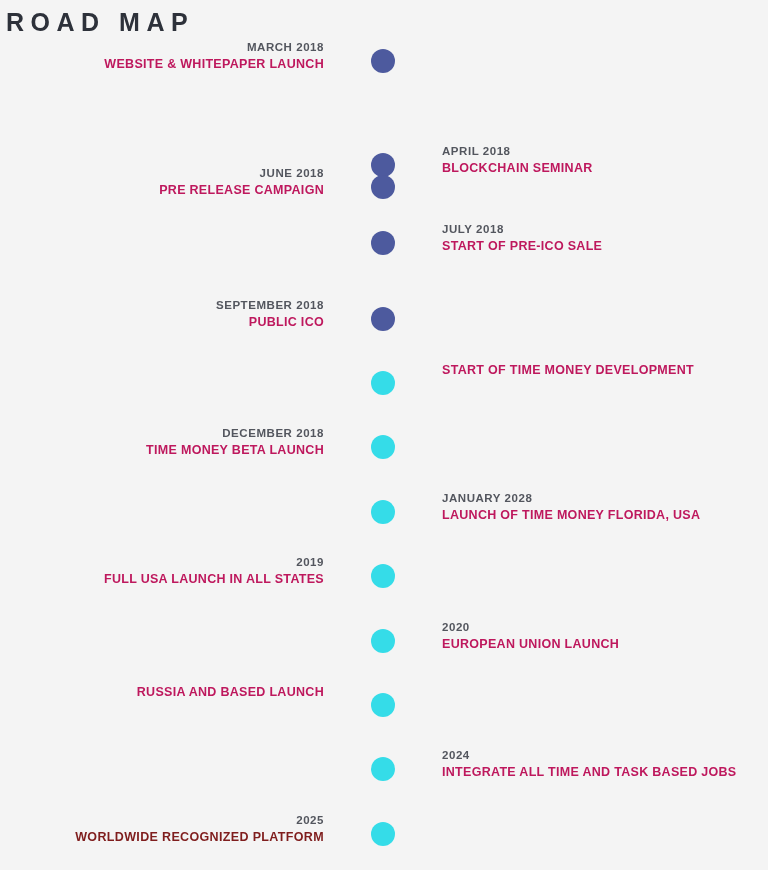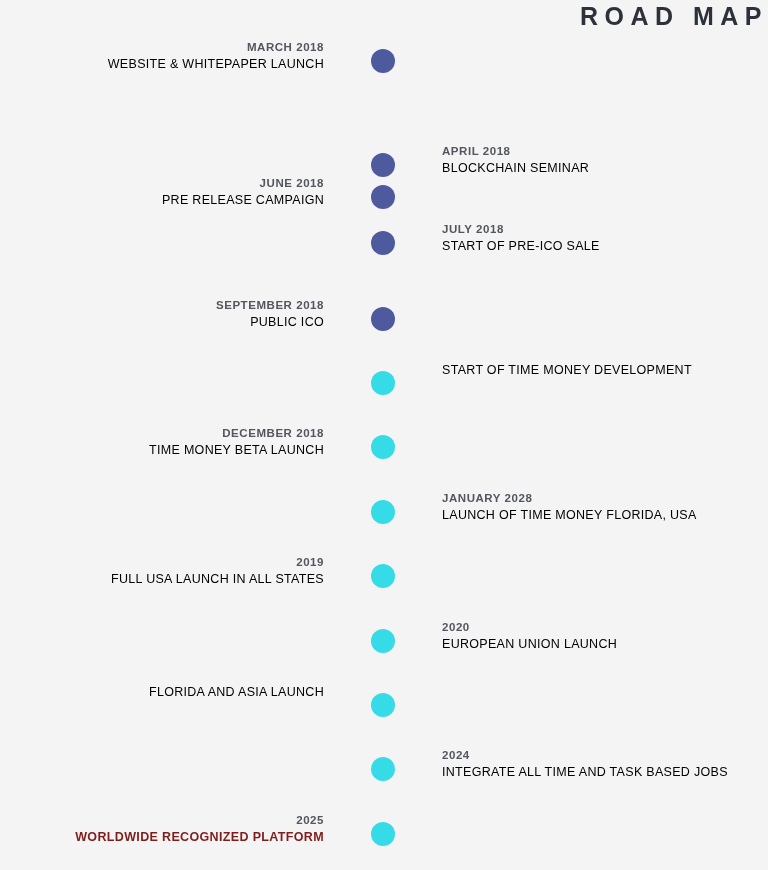--- a/index.html
+++ b/index.html
@@ -19,27 +19,27 @@
     width: 768px;
     height: 870px;
     background: #f4f4f4;
   }
 
   .page-title {
     position: absolute;
     top: 0;
     left: 0;
     width: 768px;
-    text-align: right;
+    text-align: left;
     font-size: 25px;
     font-weight: bold;
     letter-spacing: 6.5px;
     color: #2d313a;
     line-height: 28px;
-    padding-top: 2px;
+    padding-top: 8px;
     text-indent: 6px;
   }
 
   .timeline {
     position: absolute;
     top: 0;
     left: 0;
     width: 768px;
     height: 870px;
   }
@@ -85,23 +85,23 @@
     font-size: 11.5px;
     font-weight: bold;
     letter-spacing: 0.55px;
     color: #53565e;
     line-height: 16px;
     white-space: nowrap;
   }
 
   .m-desc {
     font-size: 12.5px;
-    font-weight: normal;
+    font-weight: bold;
     letter-spacing: 0.3px;
-    color: #000000;
+    color: #be185d;
     line-height: 18px;
     white-space: nowrap;
   }
 
   .m-desc.emphasis {
     color: #7f1d1d;
     font-weight: bold;
     letter-spacing: 0.35px;
     margin-left: 14px;
   }
@@ -121,21 +121,21 @@
           <div class="m-desc">WEBSITE &amp; WHITEPAPER LAUNCH</div>
         </div>
       </div>
       <div class="milestone" style="top: 103.4px; margin-top: 40px;">
         <div class="dot" style="background: rgb(77, 90, 158);"></div>
         <div class="side side-right">
           <div class="m-date">APRIL 2018</div>
           <div class="m-desc">BLOCKCHAIN SEMINAR</div>
         </div>
       </div>
-      <div class="milestone" style="top: 175px;">
+      <div class="milestone" style="top: 165px;">
         <div class="dot" style="background: rgb(77, 90, 158);"></div>
         <div class="side side-left">
           <div class="m-date">JUNE 2018</div>
           <div class="m-desc">PRE RELEASE CAMPAIGN</div>
         </div>
       </div>
       <div class="milestone" style="top: 221px;">
         <div class="dot" style="background: rgb(77, 90, 158);"></div>
         <div class="side side-right">
           <div class="m-date">JULY 2018</div>
@@ -179,21 +179,21 @@
       <div class="milestone" style="top: 618.6px;">
         <div class="dot cyan" style="background: rgb(53, 220, 232);"></div>
         <div class="side side-right">
           <div class="m-date">2020</div>
           <div class="m-desc">EUROPEAN UNION LAUNCH</div>
         </div>
       </div>
       <div class="milestone" style="top: 683px;">
         <div class="dot cyan" style="background: rgb(53, 220, 232);"></div>
         <div class="side side-left">
-          <div class="m-desc">FLORIDA AND ASIA LAUNCH</div>
+          <div class="m-desc">RUSSIA AND BASED LAUNCH</div>
         </div>
       </div>
       <div class="milestone" style="top: 747.4px;">
         <div class="dot cyan" style="background: rgb(53, 220, 232);"></div>
         <div class="side side-right">
           <div class="m-date">2024</div>
           <div class="m-desc">INTEGRATE ALL TIME AND TASK BASED JOBS</div>
         </div>
       </div>
       <div class="milestone" style="top: 811.8px;">

